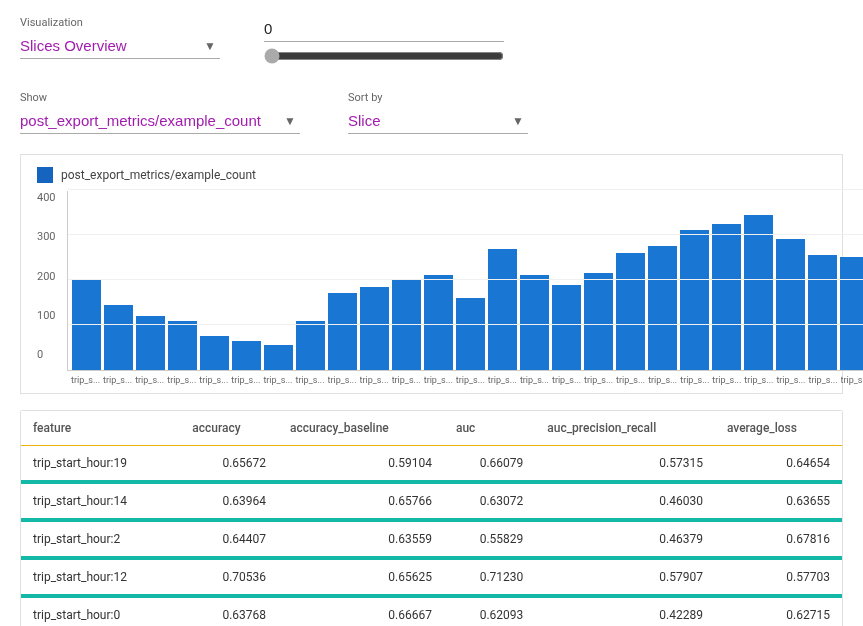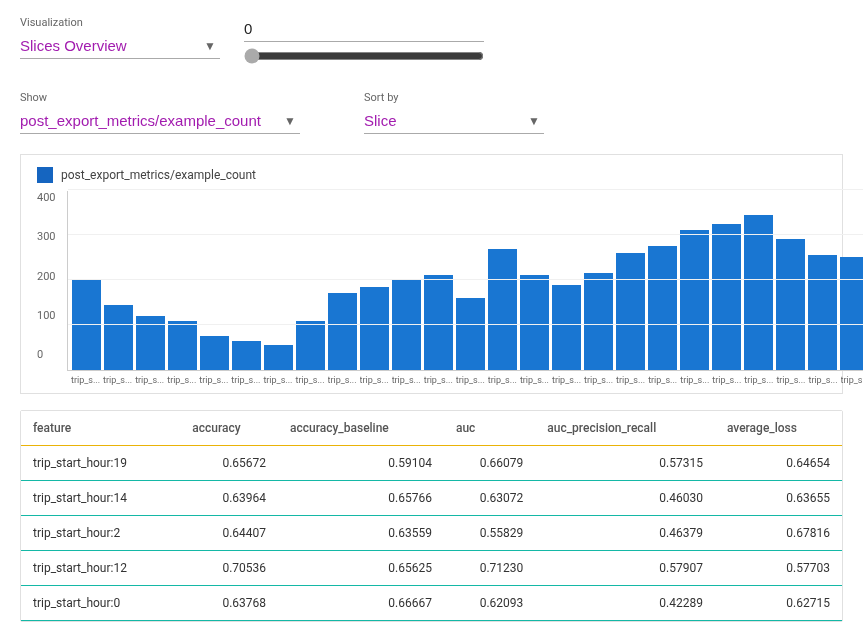--- a/index.html
+++ b/index.html
@@ -14,21 +14,21 @@
     }
 
     .page-container {
       padding: 16px 20px;
     }
 
     
     .controls-row {
       display: flex;
       align-items: flex-start;
-      gap: 24px;
+      gap: 44px;
       margin-bottom: 24px;
     }
 
     .control-group {
       display: flex;
       flex-direction: column;
       gap: 4px;
     }
 
     .control-label {
@@ -87,21 +87,21 @@
     .slider {
       width: 100%;
       accent-color: #aaa;
       cursor: pointer;
     }
 
     
     .controls-row2 {
       display: flex;
       align-items: flex-start;
-      gap: 64px;
+      gap: 48px;
       margin-bottom: 20px;
     }
 
     .show-dropdown {
       min-width: 280px;
     }
 
     .sort-dropdown {
       min-width: 180px;
     }
@@ -211,21 +211,21 @@
       padding: 10px 12px;
       text-align: left;
       color: #555;
       font-weight: 500;
       border-bottom: 1px solid #eab308;
       background: #fff;
     }
 
     .data-table td {
       padding: 10px 12px;
-      border-bottom: 1px solid #14b8a6;
+      border-bottom: 4px solid #14b8a6;
       color: #333;
     }
 
     .col-feature { text-align: left; }
     .col-num { text-align: right; }
 
     .table-container {
       border: 1px solid #e0e0e0;
       border-radius: 2px;
     }

